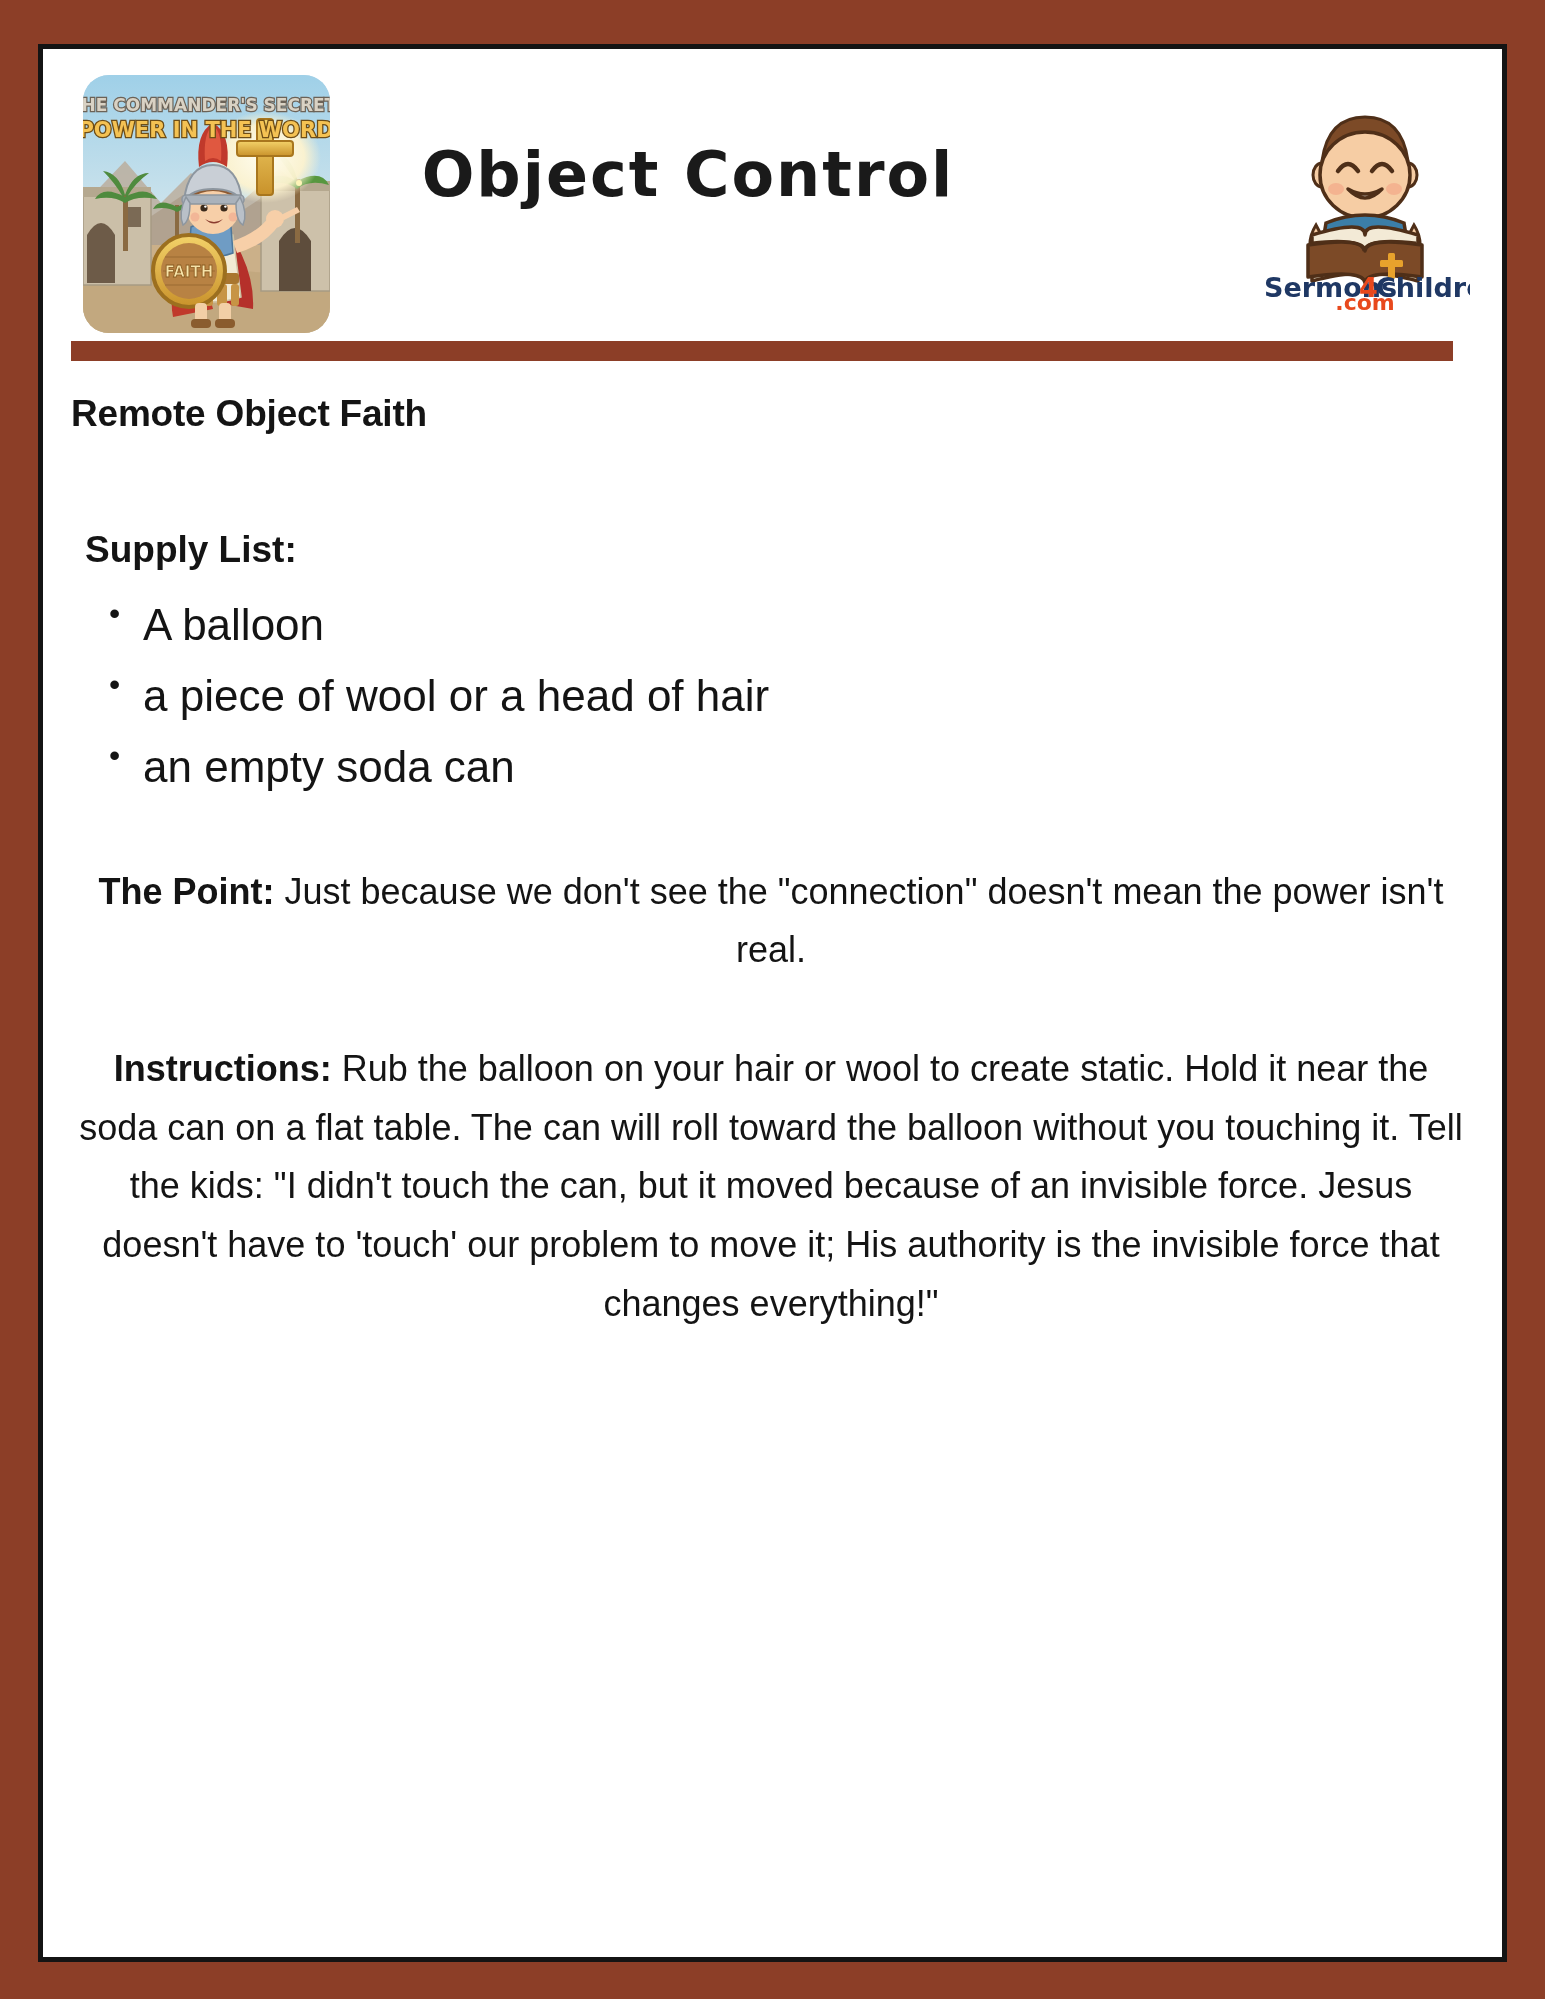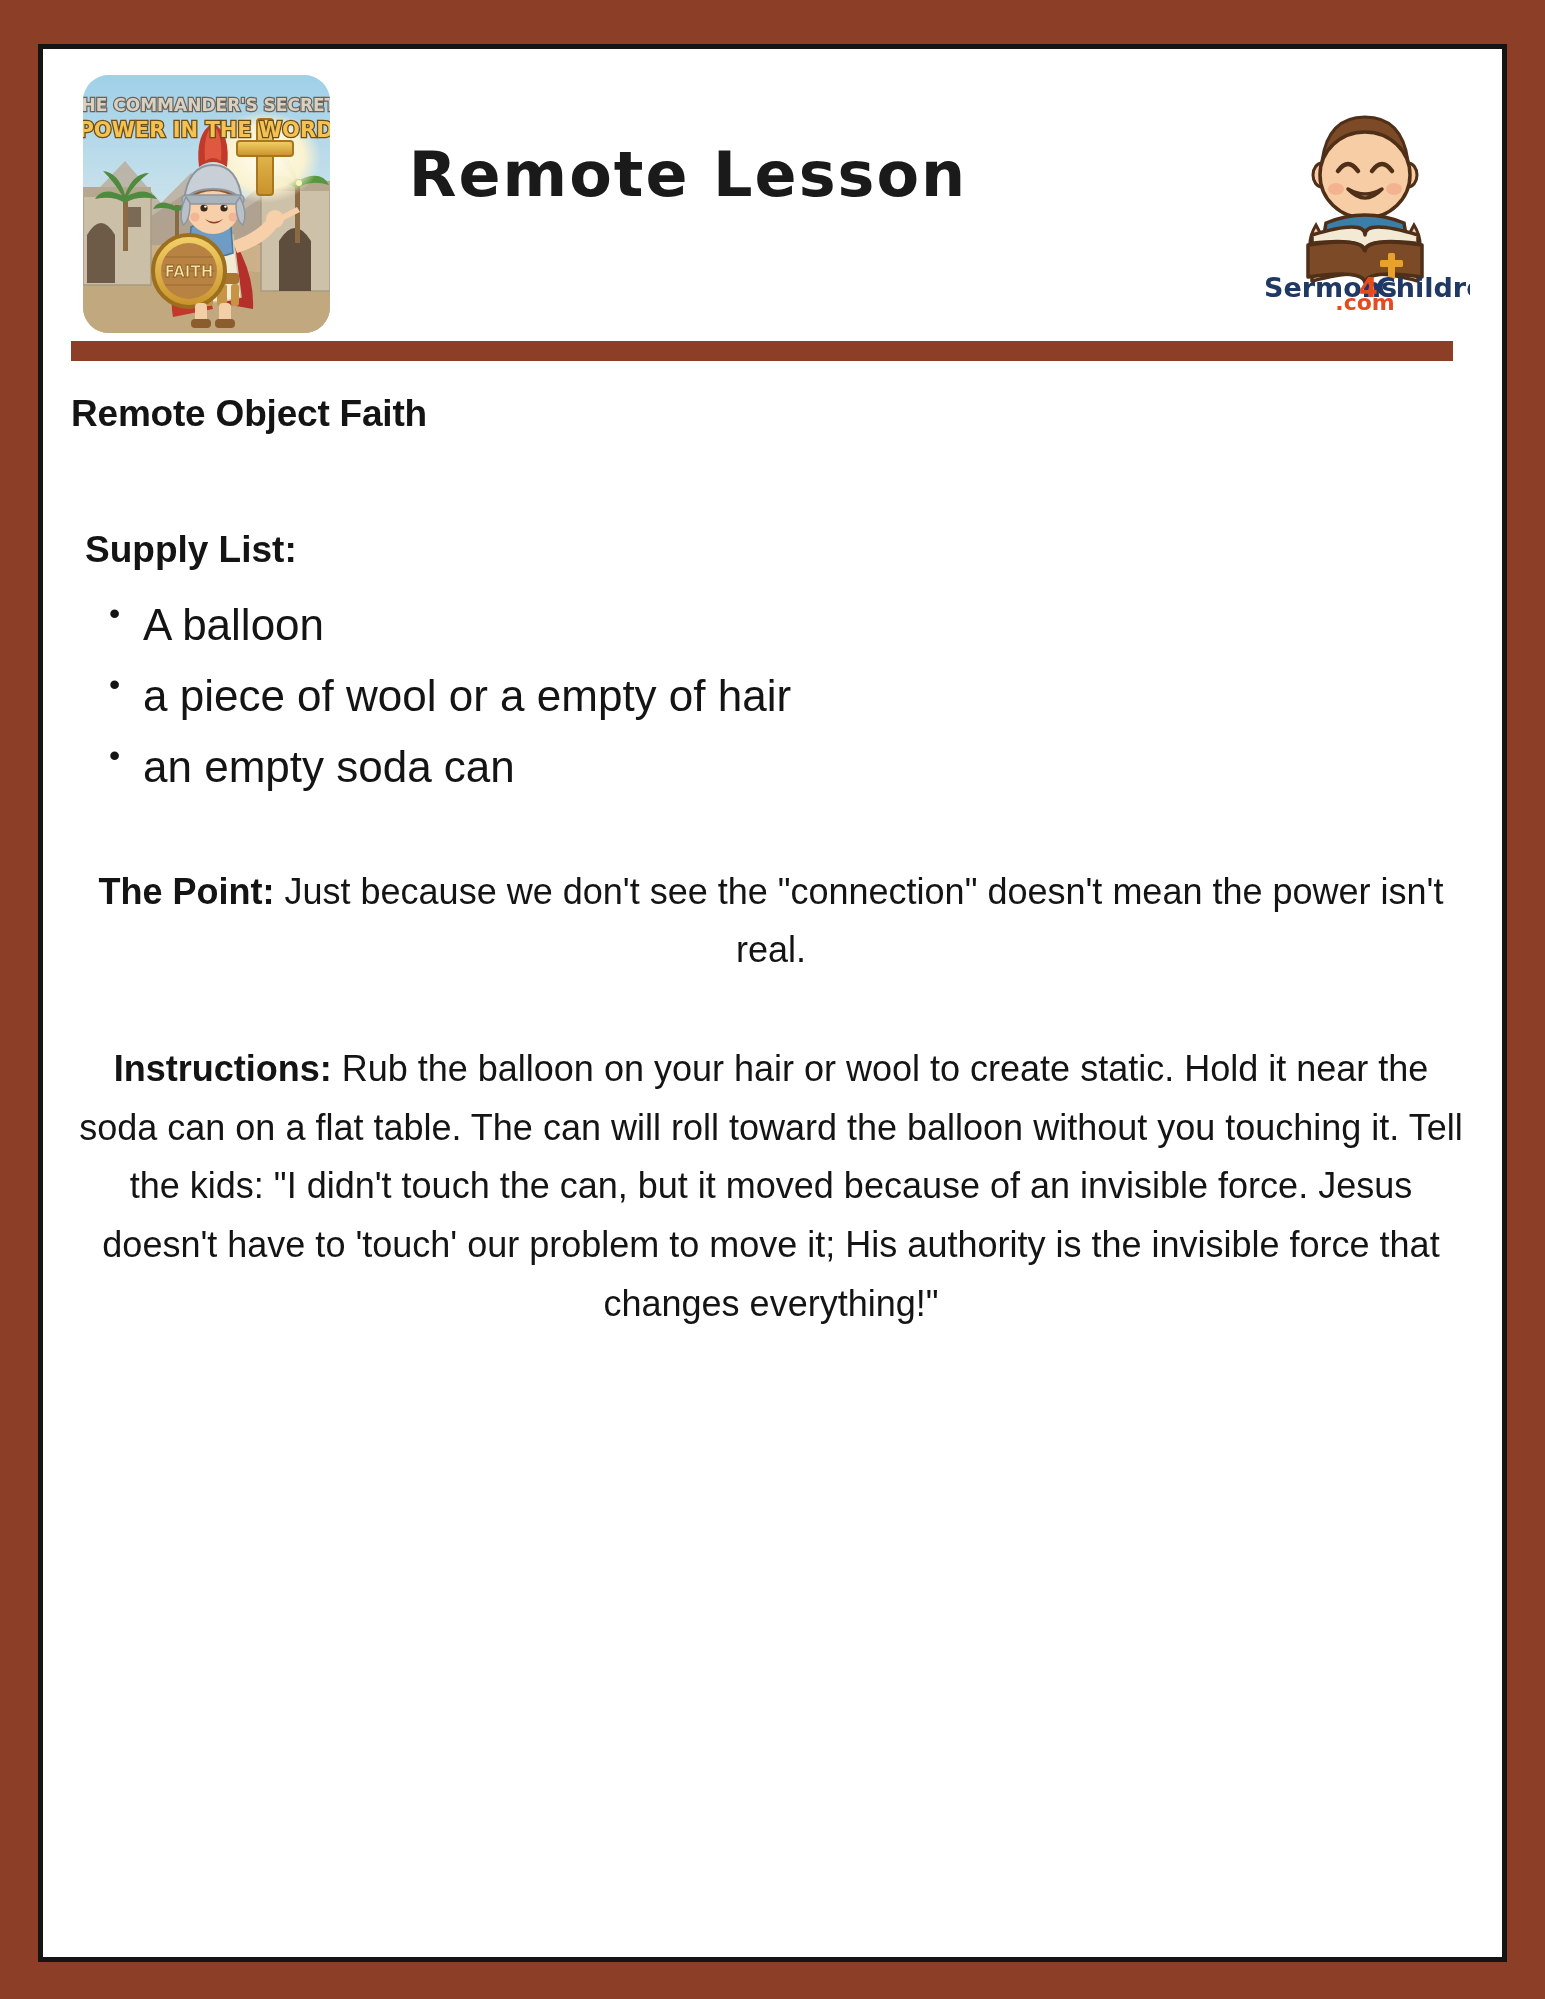--- a/index.html
+++ b/index.html
@@ -268,21 +268,21 @@
           <rect x="112" y="228" width="12" height="20" rx="4" fill="#f2cfa6"></rect>
           <rect x="136" y="228" width="12" height="20" rx="4" fill="#f2cfa6"></rect>
           <rect x="108" y="244" width="20" height="9" rx="4" fill="#8a5c2e"></rect>
           <rect x="132" y="244" width="20" height="9" rx="4" fill="#8a5c2e"></rect>
 
           <text x="123" y="36" font-family="DejaVu Sans, sans-serif" font-size="17" font-weight="bold" fill="#d9d2c4" text-anchor="middle" stroke="#6b6257" stroke-width="2.4" paint-order="stroke">THE COMMANDER'S SECRET:</text>
           <text x="123" y="62" font-family="DejaVu Sans, sans-serif" font-size="21" font-weight="bold" fill="#f4c253" text-anchor="middle" stroke="#6e4d16" stroke-width="2.6" paint-order="stroke">POWER IN THE WORD</text>
         </svg>
       </div>
 
-      <div class="header-title">Remote Lesson</div>
+      <div class="header-title">Object Control</div>
 
       <div class="brand-logo">
         <svg viewBox="0 0 210 215" xmlns="http://www.w3.org/2000/svg">
 
           <path d="M62 66 q6 -44 43 -44 q37 0 43 44 q-10 -14 -20 -8 q-8 -16 -24 -8 q-16 -8 -22 8 q-12 -6 -20 8 Z" fill="#7c4a27" stroke="#4f2f18" stroke-width="3"></path>
 
           <ellipse cx="62" cy="80" rx="9" ry="12" fill="#f6cda4" stroke="#4f2f18" stroke-width="3"></ellipse>
           <ellipse cx="148" cy="80" rx="9" ry="12" fill="#f6cda4" stroke="#4f2f18" stroke-width="3"></ellipse>
 
           <ellipse cx="105" cy="80" rx="45" ry="43" fill="#f6cda4" stroke="#4f2f18" stroke-width="3.5"></ellipse>
@@ -320,21 +320,21 @@
     <div class="content">
 
       <h1 class="lesson-title">Remote Object Faith</h1>
 
       <div class="spacer-lg"></div>
 
       <h2 class="section-heading">Supply List:</h2>
 
       <ul class="supply-list">
         <li>A balloon</li>
-        <li>a piece of wool or a empty of hair</li>
+        <li>a piece of wool or a head of hair</li>
         <li>an empty soda can</li>
       </ul>
 
       <div class="spacer-md"></div>
 
       <p class="para"><b>The Point:</b><span> Just because we don't see the "connection" doesn't mean the power isn't real.</span></p>
 
       <div class="spacer-md"></div>
 
       <p class="para"><b>Instructions:</b><span> Rub the balloon on your hair or wool to create static. Hold it near the soda can on a flat table. The can will roll toward the balloon without you touching it. Tell the kids: "I didn't touch the can, but it moved because of an invisible force. Jesus doesn't have to 'touch' our problem to move it; His authority is the invisible force that changes everything!"</span></p>

